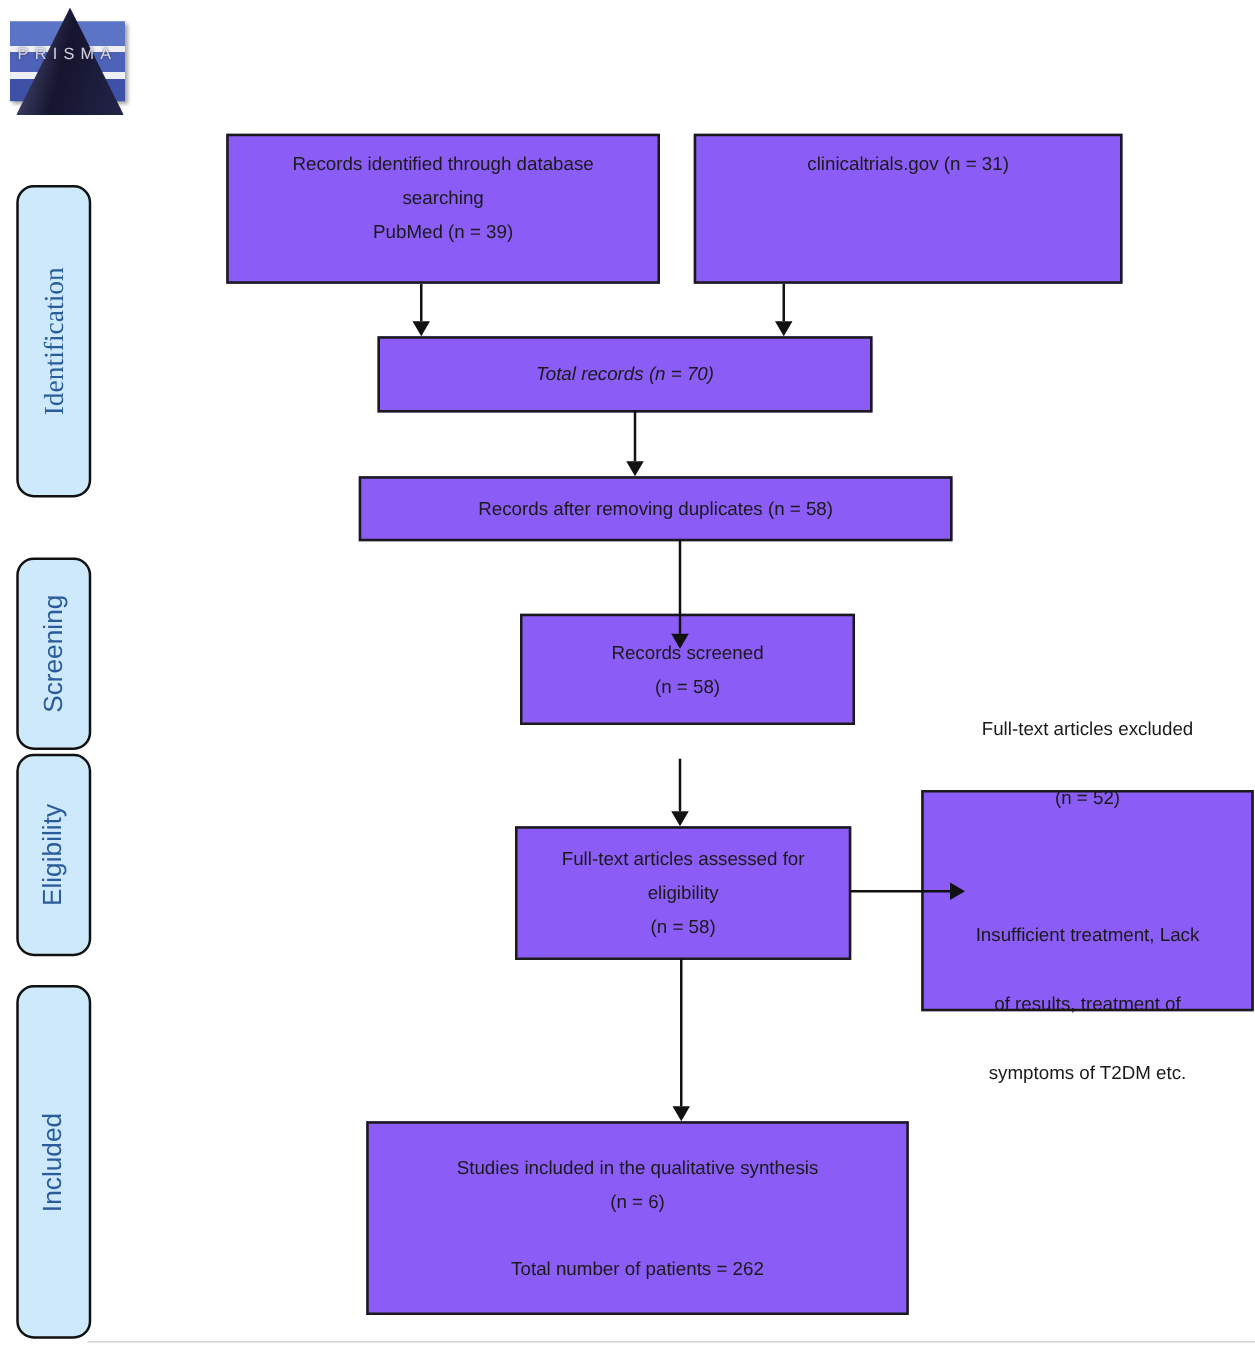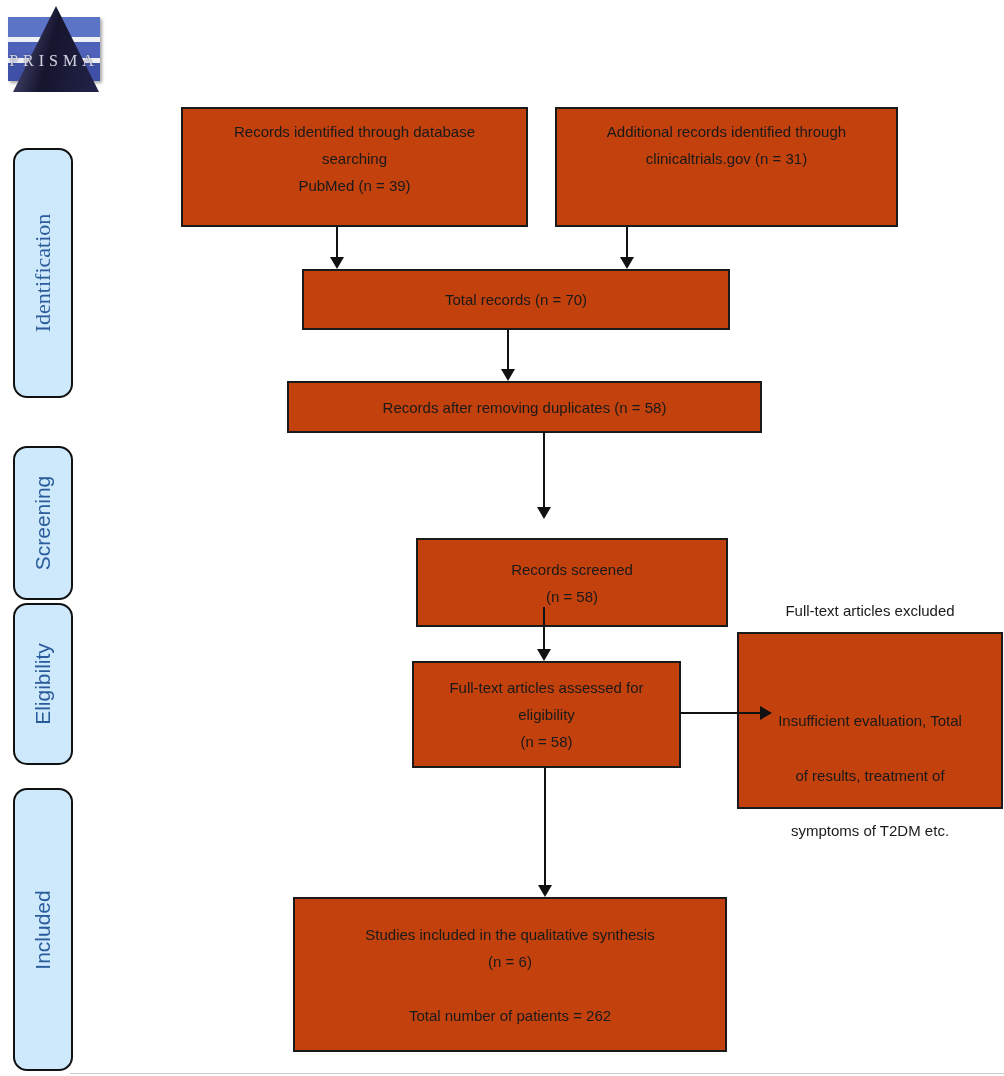--- a/index.html
+++ b/index.html
@@ -9,35 +9,35 @@
   
   .logo{position:absolute;left:8px;top:4px;width:97px;height:90px;background:#fff;}
   .logo-stripes{position:absolute;left:0;top:13px;right:5px;height:64px;
     background:linear-gradient(to bottom,
       var(--logo_blue,#5b74c6) 0 31%, #eef0f6 31% 39%,
       #4d62b8 39% 64%, #eef0f6 64% 72%, #3f51a6 72% 100%);
     box-shadow:2px 2px 3px rgba(0,0,0,.35);}
   .logo-triangle{position:absolute;left:5px;top:2px;width:86px;height:86px;
     background:linear-gradient(105deg,#3e3e66 0 18%,var(--logo_dark,#15152e) 45%,#23234a 100%);
     clip-path:polygon(50% 0,100% 100%,0 100%);}
-  .logo-text{position:absolute;left:0;right:5px;top:48px;text-align:center;z-index:2;
-    font-family:Liberation Serif, serif;font-size:16px;letter-spacing:5px;
+  .logo-text{position:absolute;left:0;right:5px;top:31px;text-align:center;z-index:2;
+    font-family:Liberation Sans, sans-serif;font-size:13px;letter-spacing:5px;
     color:rgba(225,225,235,.92);text-shadow:0 0 2px rgba(40,40,70,.8);}
 
   
   .stage{position:absolute;left:13px;width:60px;box-sizing:border-box;
     border:2.5px solid #111;border-radius:14px;background:var(--sidebar_fill,#cde9fb);
     display:flex;align-items:center;justify-content:center;z-index:1;}
   .stage-label{transform:rotate(-90deg);white-space:nowrap;
     color:var(--sidebar_text,#2a5b9b);font-size:21px;}
   .stage-label.serif{font-family:"Liberation Serif",serif;font-size:22px;}
 
   
   .fbox{position:absolute;box-sizing:border-box;border:2px solid var(--box_border,#1a1a1a);
-    background:#c2410c;display:flex;flex-direction:column;align-items:center;justify-content:center;
+    background:#8b5cf6;display:flex;flex-direction:column;align-items:center;justify-content:center;
     text-align:center;font-size:15px;line-height:27px;color:var(--text,#1a1a1a);z-index:1;}
   .fbox.top-align{justify-content:flex-start;padding-top:9px;}
   .line{min-height:27px;width:100%;}
 
   
   .vline{position:absolute;width:2px;background:var(--arrow,#111);z-index:3;}
   .hline{position:absolute;height:2px;background:var(--arrow,#111);z-index:3;}
   .head-down{position:absolute;width:0;height:0;z-index:3;
     border-left:7px solid transparent;border-right:7px solid transparent;
     border-top:12px solid var(--arrow,#111);}
@@ -71,47 +71,47 @@
     <span class="stage-label">Included</span>
   </div>
 
   <div class="fbox top-align" style="left:181px;top:107px;width:347px;height:120px;">
     <div class="line">Records identified through database</div>
     <div class="line">searching</div>
     <div class="line">PubMed (n = 39)</div>
   </div>
 
   <div class="fbox top-align" style="left:555px;top:107px;width:343px;height:120px;">
-    <div class="line">Additional records identified through</div>
     <div class="line">clinicaltrials.gov (n = 31)</div>
   </div>
 
-  <div class="fbox" style="left:302px;top:269px;width:428px;height:61px;">
+  <div class="fbox" style="left:302px;top:269px;width:396px;height:61px;font-style:italic;">
     <div class="line">Total records (n = 70)</div>
   </div>
 
   <div class="fbox" style="left:287px;top:381px;width:475px;height:52px;">
     <div class="line">Records after removing duplicates (n = 58)</div>
   </div>
 
-  <div class="fbox" style="left:416px;top:538px;width:312px;height:89px;">
+  <div class="fbox" style="left:416px;top:491px;width:268px;height:89px;">
     <div class="line">Records screened</div>
     <div class="line">(n = 58)</div>
   </div>
 
   <div class="fbox" style="left:412px;top:661px;width:269px;height:107px;">
     <div class="line">Full-text articles assessed for</div>
     <div class="line">eligibility</div>
     <div class="line">(n = 58)</div>
   </div>
 
   <div class="fbox" style="left:737px;top:632px;width:266px;height:177px;gap:28px;">
     <div class="line">Full-text articles excluded</div>
+    <div class="line">(n = 52)</div>
     <div class="line"></div>
-    <div class="line">Insufficient evaluation, Total</div>
+    <div class="line">Insufficient treatment, Lack</div>
     <div class="line">of results, treatment of</div>
     <div class="line">symptoms of T2DM etc.</div>
   </div>
 
   <div class="fbox" style="left:293px;top:897px;width:434px;height:155px;">
     <div class="line">Studies included in the qualitative synthesis</div>
     <div class="line">(n = 6)</div>
     <div class="line"></div>
     <div class="line">Total number of patients = 262</div>
   </div>

